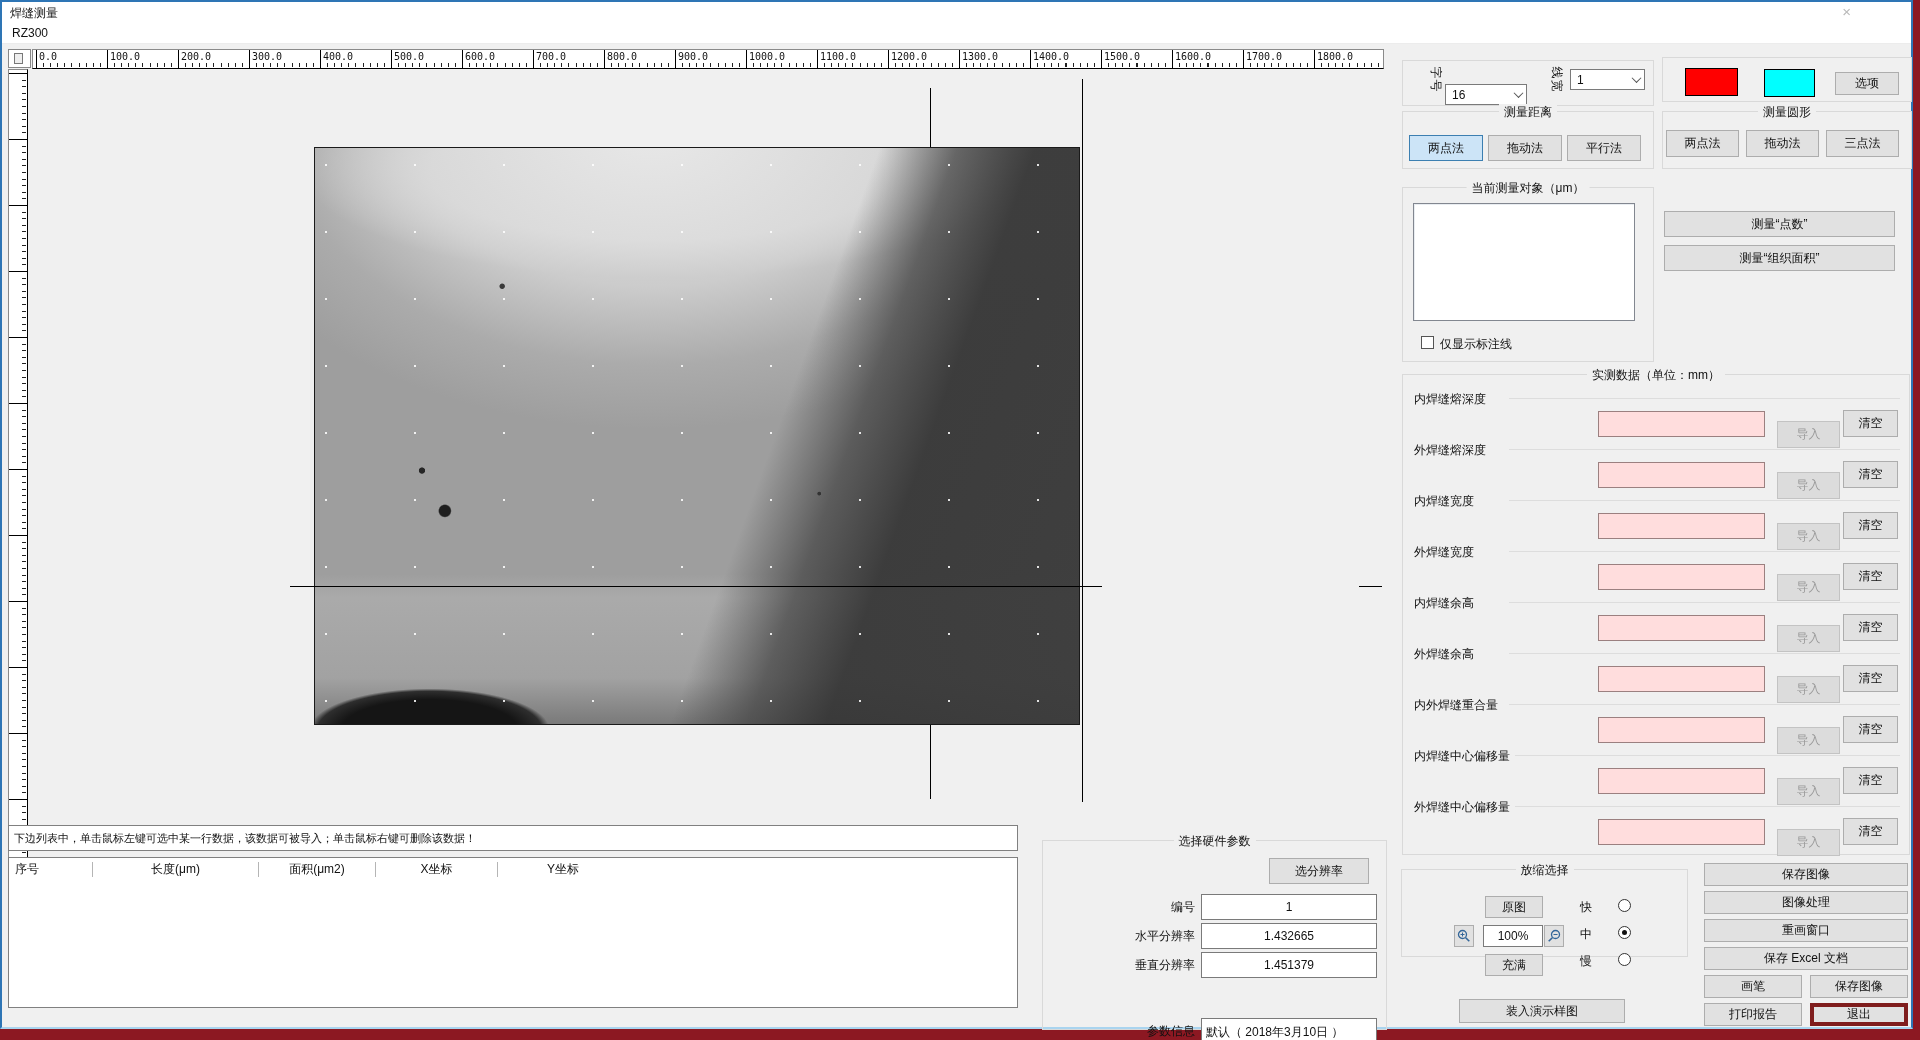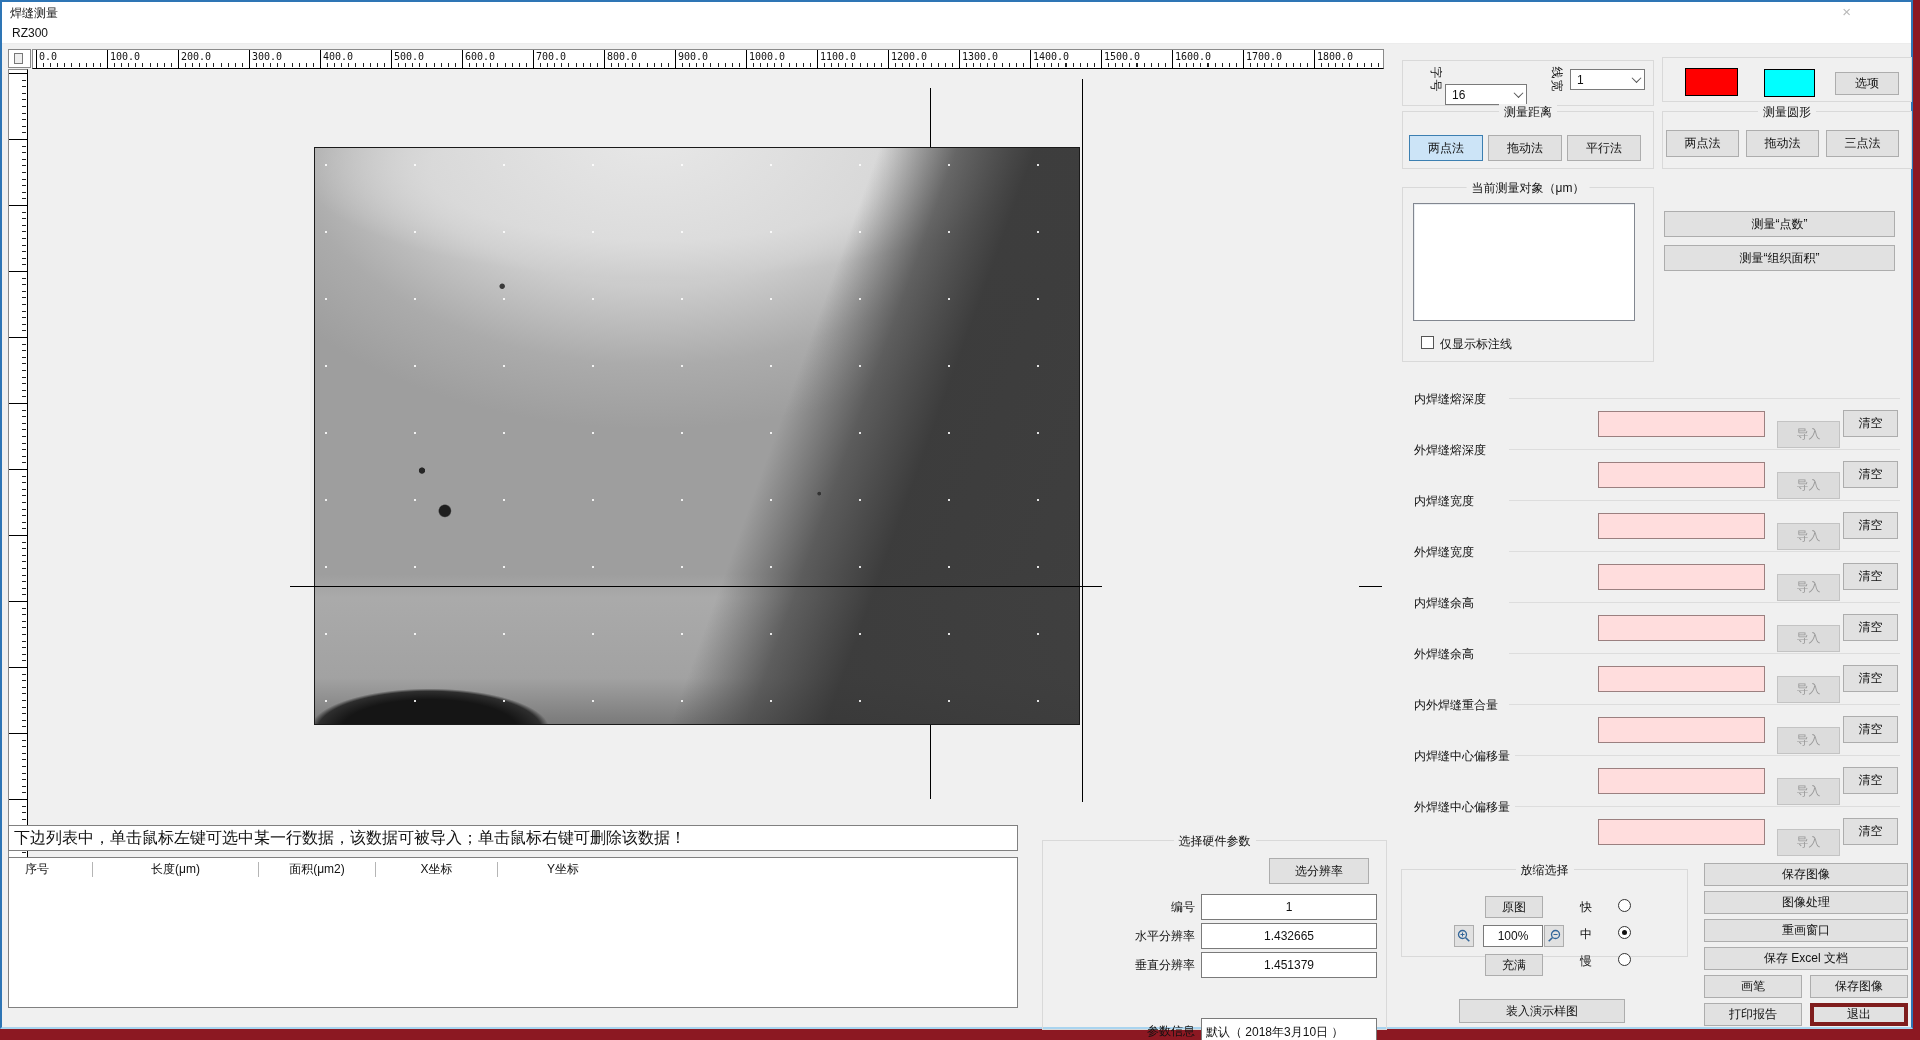--- a/index.html
+++ b/index.html
@@ -103,25 +103,25 @@
 
   #mdata-group   { left:1400px; top:330px; width:508px; height:481px; }
   .drow  { position:absolute; left:1402px; width:506px; height:51px; }
   .drow-label { position:absolute; left:10px; top:0; background:#f0f0f0; padding-right:5px; z-index:2; }
   .drow-line  { position:absolute; left:105px; right:10px; top:7px; height:1px; background:#ddd; }
   .pink-input { position:absolute; left:194px; top:20px; width:167px; height:26px; background:var(--pink_field,#ffdddd); border:1px solid #9b8080; }
   .drow .imp  { left:373px; top:30px; width:63px; height:27px; }
   .drow .clr  { left:439px; top:19px; width:55px; height:27px; }
 
   
-  #hintbox { position:absolute; left:6px; top:781px; width:1010px; height:26px; background:#fff; border:1px solid #808080; display:flex; align-items:center; padding-left:5px; font-size:16px; }
+  #hintbox { position:absolute; left:6px; top:781px; width:1010px; height:26px; background:#fff; border:1px solid #808080; display:flex; align-items:center; padding-left:5px; font-size:11px; }
   #rtable  { position:absolute; left:6px; top:813px; width:1010px; height:151px; background:#fff; border:1px solid #808080; }
   #rtable .thead { position:absolute; left:0; top:2px; height:18px; display:flex; align-items:center; }
   .tcol { height:15px; display:flex; align-items:center; justify-content:center; border-right:1px solid #b5b5b5; font-size:12px; }
-  .tcol:nth-child(1){ width:84px; justify-content:flex-start; padding-left:16px; }
+  .tcol:nth-child(1){ width:84px; justify-content:flex-start; padding-left:6px; }
   .tcol:nth-child(2){ width:166px; }
   .tcol:nth-child(3){ width:117px; }
   .tcol:nth-child(4){ width:122px; }
   .tcol:nth-child(5){ width:130px; border-right:none; }
 
   
   #hw-group { left:1040px; top:796px; width:345px; height:190px; }
   #btn-resolution { left:226px; top:17px; width:100px; height:26px; }
   .hw-row { position:absolute; left:0; width:100%; height:26px; }
   .hw-label { position:absolute; left:0; top:5px; width:152px; text-align:right; }
@@ -327,20 +327,23 @@
     <div class="group" id="cur-group">
       <span class="gtitle">当前测量对象（μm）</span>
       <div id="listbox"></div>
       <span class="checkbox" id="chk-annot"></span>
       <span id="chk-annot-label">仅显示标注线</span>
     </div>
 
     <button class="btn" id="btn-points">测量“点数”</button>
     <button class="btn" id="btn-area">测量“组织面积”</button>
 
+    <div class="group" id="mdata-group">
+      <span class="gtitle">实测数据（单位：mm）</span>
+    </div>
     <div class="tickhost">
 
     <div class="drow" style="top: 347px;">
         <span class="drow-label">内焊缝熔深度</span>
         <div class="drow-line"></div>
         <div class="pink-input"></div>
         <button class="btn disabled imp">导入</button>
         <button class="btn clr">清空</button>
       </div>
         <div class="drow" style="top: 398px;">

